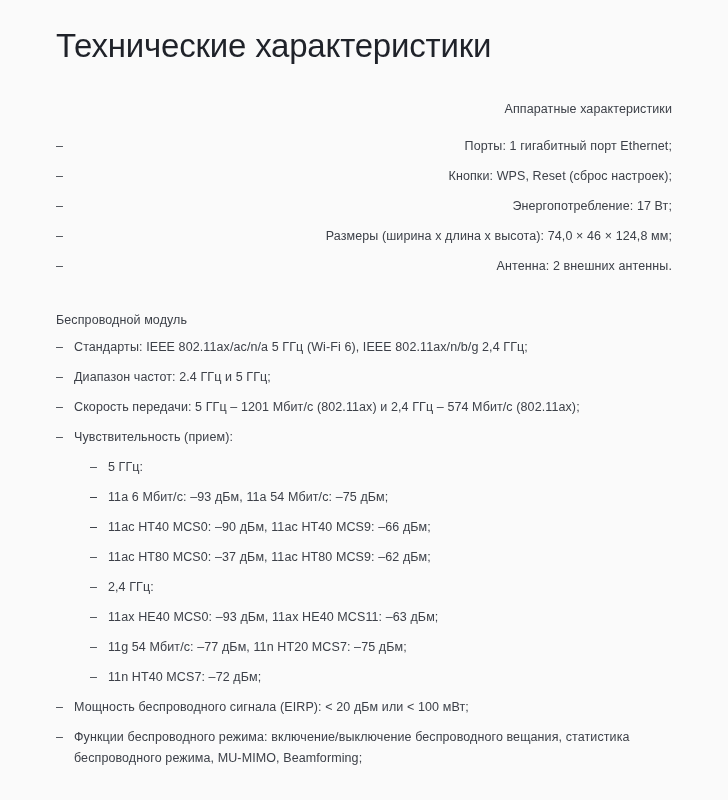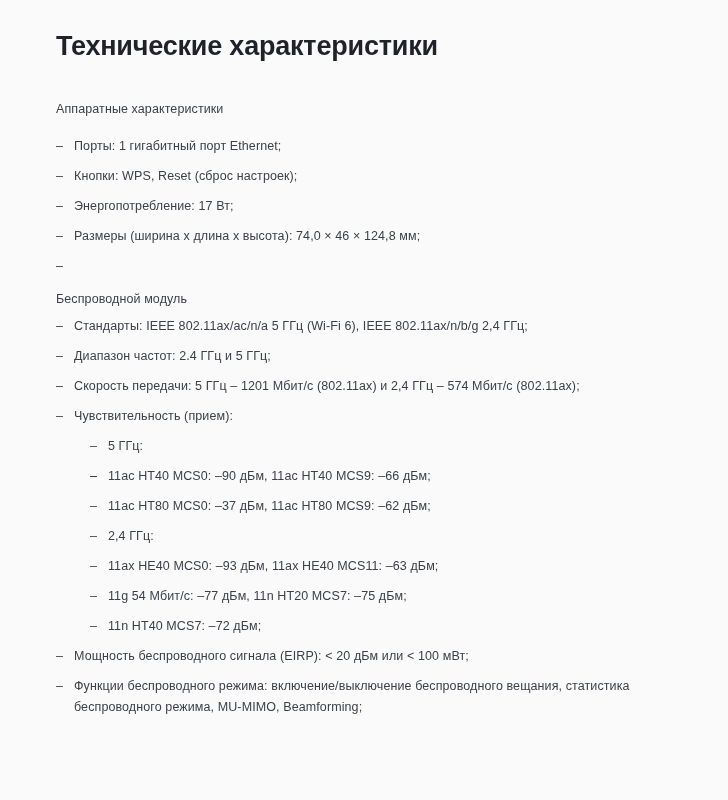--- a/index.html
+++ b/index.html
@@ -18,33 +18,33 @@
 
   .page {
     box-sizing: border-box;
     width: 728px;
     min-height: 800px;
     padding: 26px 56px 0 56px;
     background: #fafafa;
   }
 
   .doc-title {
-    font-size: 27px;
+    font-size: 33px;
     line-height: 32px;
-    font-weight: 700;
+    font-weight: 400;
     color: #1f2229;
     letter-spacing: -0.2px;
     margin: 0 0 0 0;
     padding-top: 4px;
   }
 
   .section {
     margin-top: 0;
   }
-  .section-hardware { padding-top: 38px; }
+  .section-hardware { padding-top: 38px; text-align: right; }
   .section-wireless { padding-top: 34px; }
 
   .section-heading {
     font-size: 12.5px;
     line-height: 18px;
     font-weight: 400;
     color: #3c4048;
     margin: 0;
     letter-spacing: 0.1px;
   }
@@ -118,20 +118,21 @@
       <li class="spec-item">
         <span class="dash">–</span>
         <span class="txt">Энергопотребление: 17 Вт;</span>
       </li>
       <li class="spec-item">
         <span class="dash">–</span>
         <span class="txt">Размеры (ширина x длина x высота): 74,0 × 46 × 124,8 мм;</span>
       </li>
       <li class="spec-item">
         <span class="dash">–</span>
+        <span class="txt">Антенна: 2 внешних антенны.</span>
       </li>
     </ul>
   </section>
 
   <section class="section section-wireless">
     <div class="section-heading">Беспроводной модуль</div>
 
     <ul class="spec-list level-1 tight">
       <li class="spec-item">
         <span class="dash">–</span>
@@ -153,20 +154,21 @@
         <ul class="spec-list level-2">
           <li class="spec-item">
             <span class="dash">–</span>
             <span class="txt">5 ГГц:</span>
           </li>
           <li class="spec-item">
             <span class="dash">–</span>
           </li>
           <li class="spec-item">
             <span class="dash">–</span>
+            <span class="txt">11a 6 Мбит/с: –93 дБм, 11a 54 Мбит/с: –75 дБм;</span>
           </li>
           <li class="spec-item">
             <span class="dash">–</span>
           </li>
           <li class="spec-item">
             <span class="dash">–</span>
             <span class="txt">11ac HT40 MCS0: –90 дБм, 11ac HT40 MCS9: –66 дБм;</span>
           </li>
           <li class="spec-item">
             <span class="dash">–</span>

